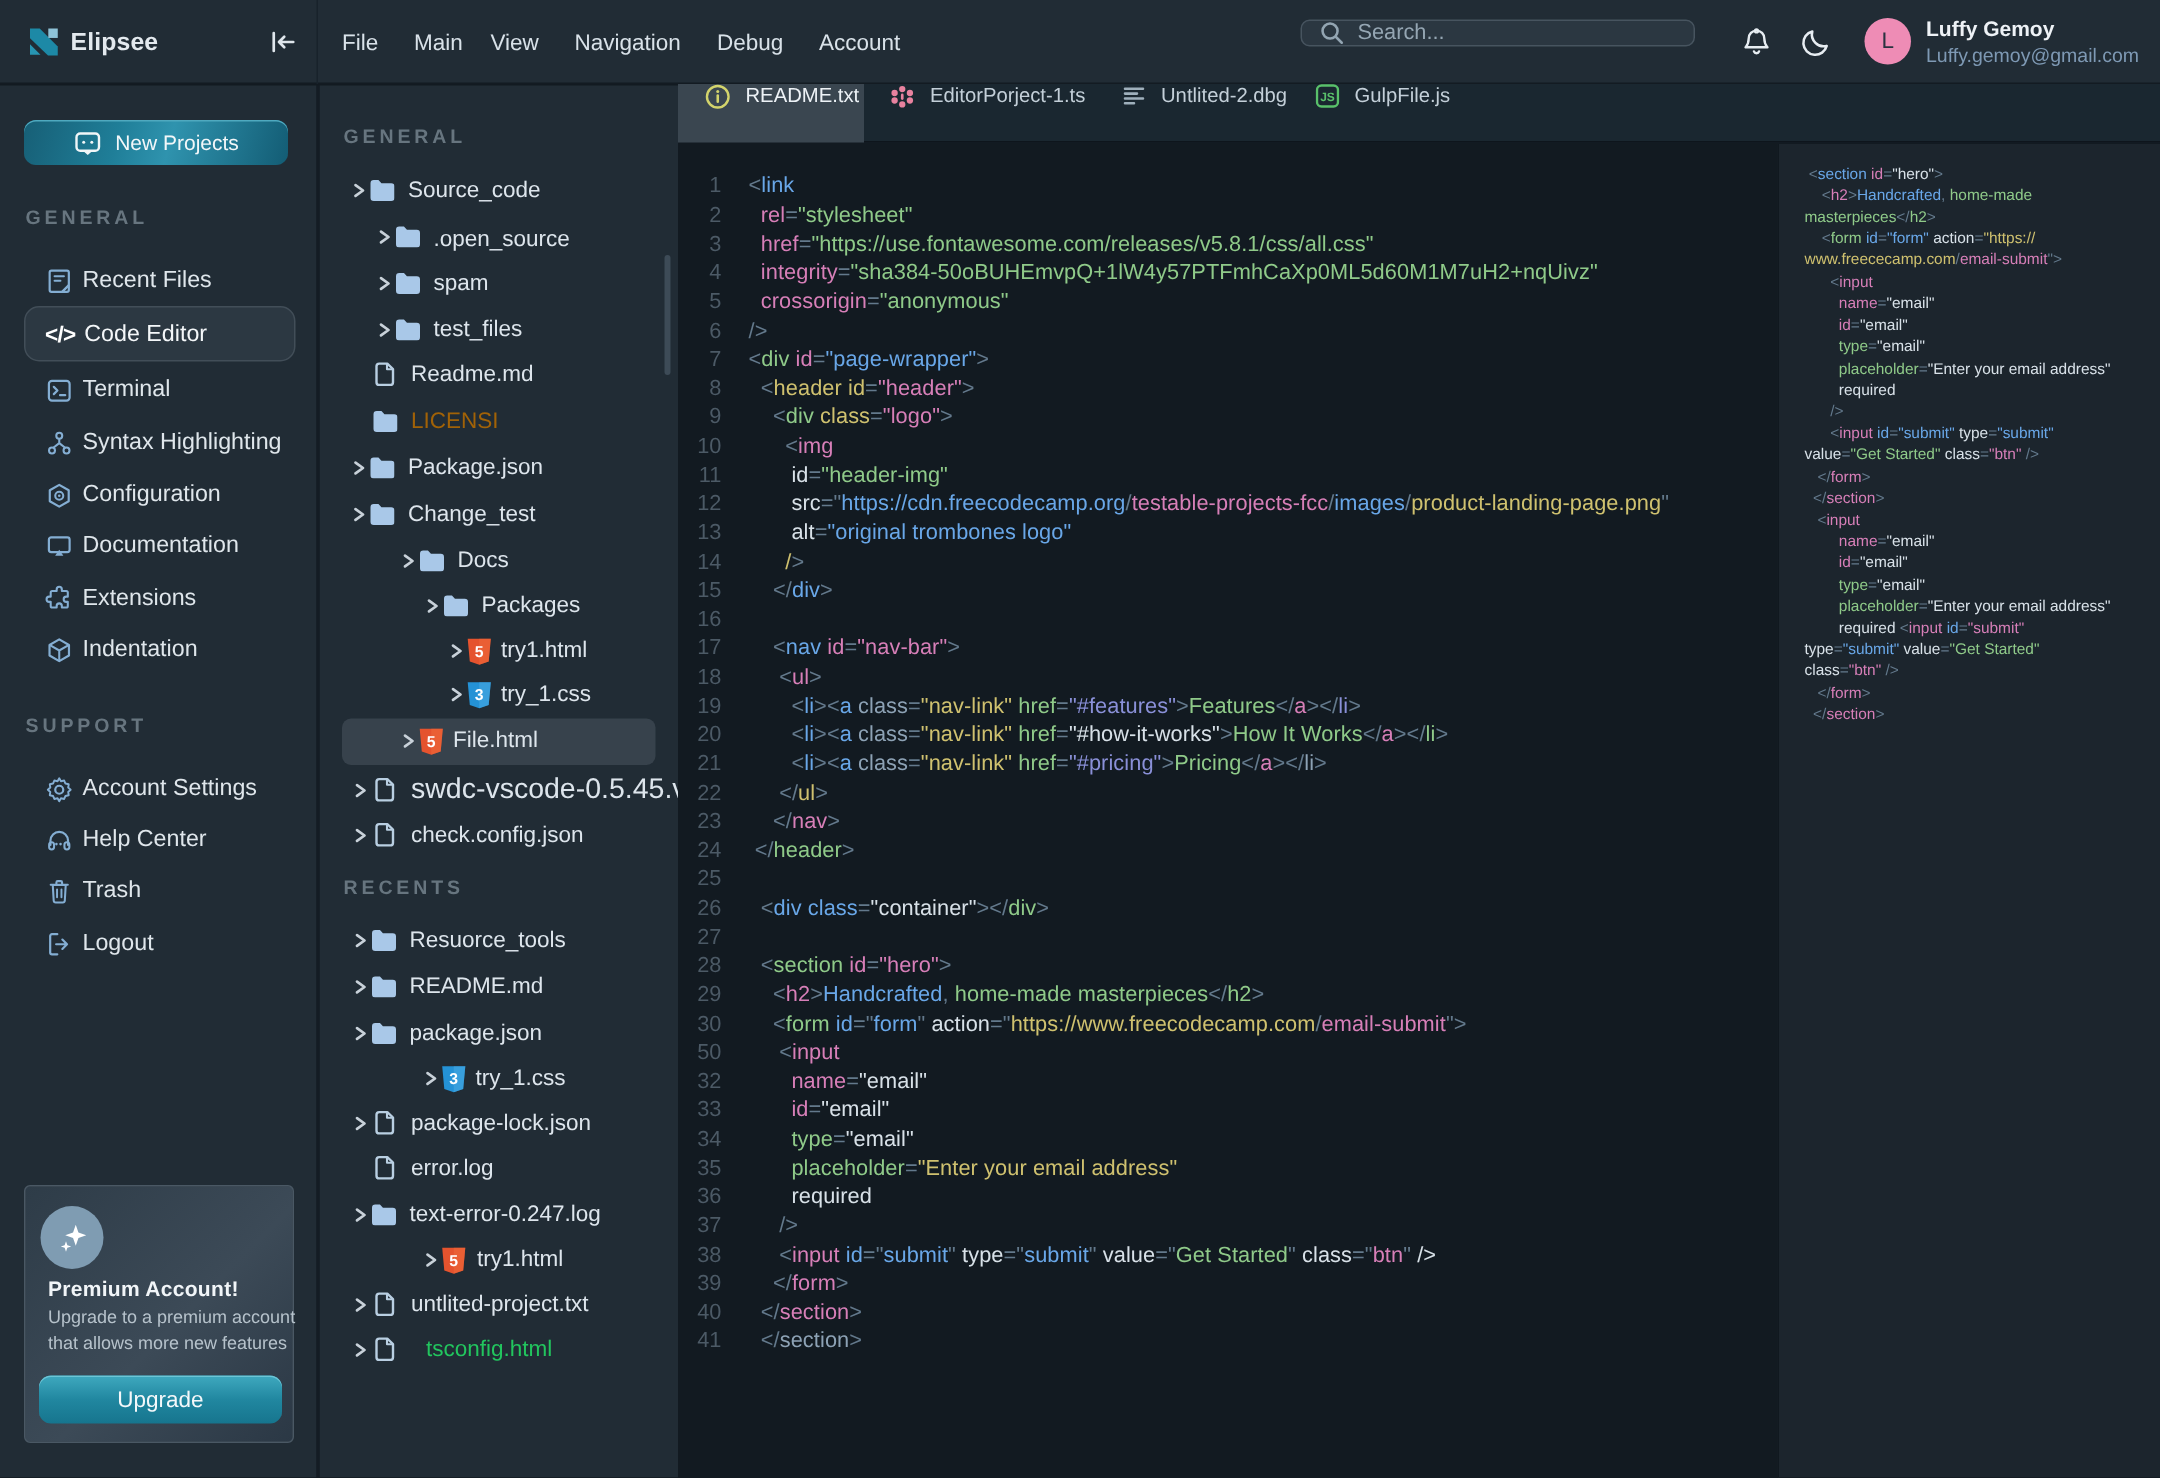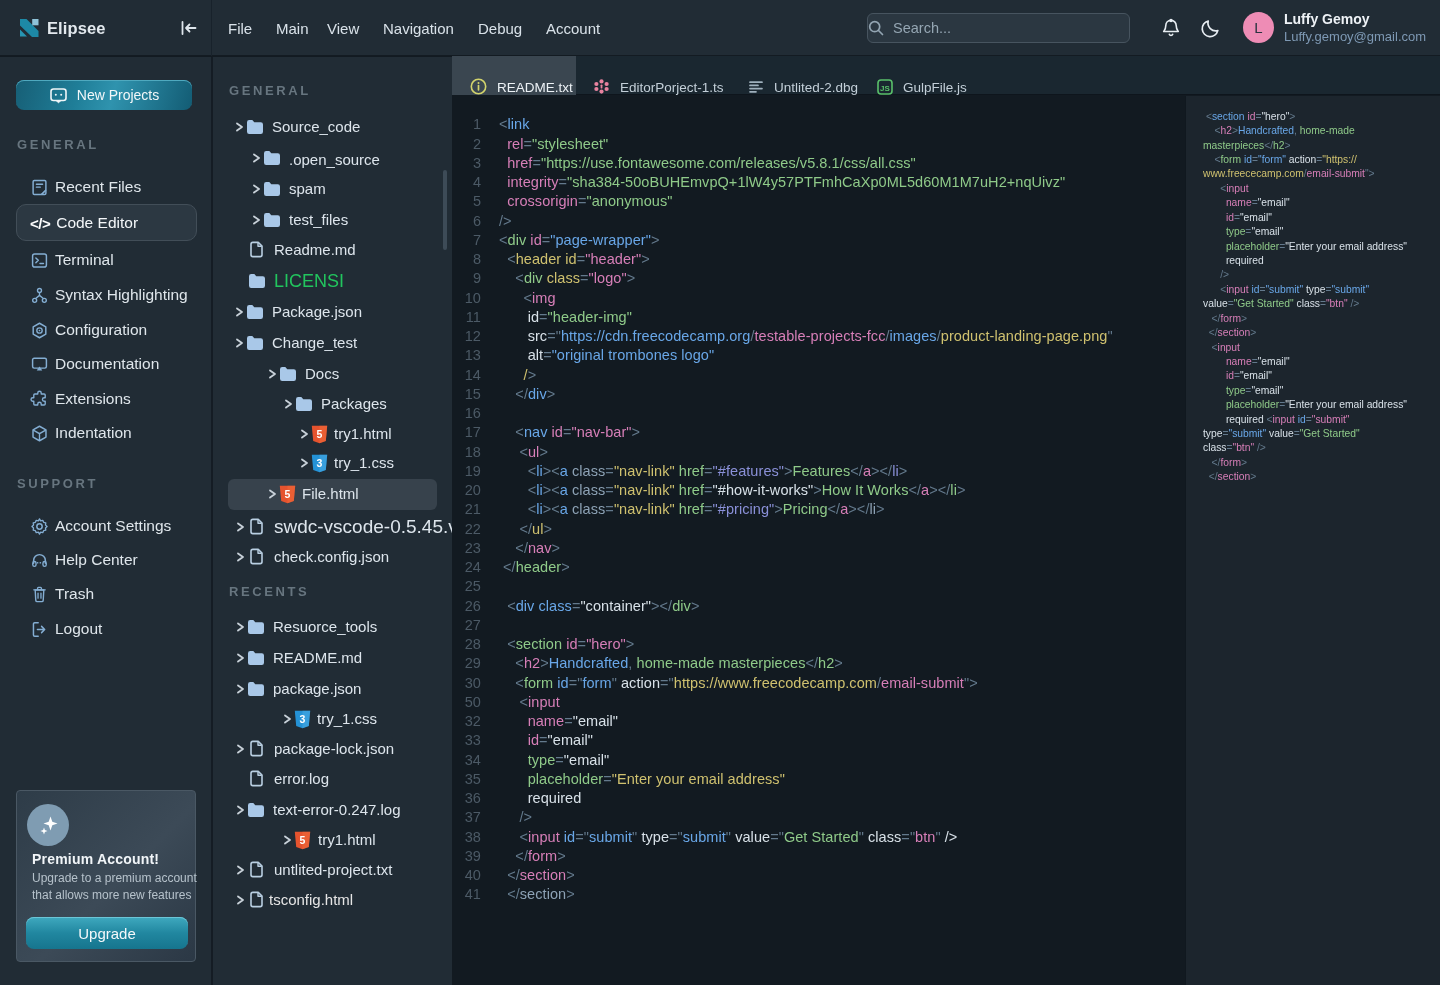--- a/index.html
+++ b/index.html
@@ -9,21 +9,21 @@
 #topbar{left:0;top:0;width:1440px;height:56px;background:#212c35;border-bottom:1px solid #131b22}
 #sidebar{left:0;top:57px;width:211px;height:928px;background:#212c35}
 #vdiv1{left:211px;top:57px;width:2px;height:928px;background:#141c24}
 #tree{left:213px;top:57px;width:239px;height:928px;background:#212c35}
 #tabbar{left:452px;top:56px;width:988px;height:39px;background:#1a2730;border-bottom:1px solid #0e151c}
 #editor{left:452px;top:96px;width:733px;height:889px;background:#121a21}
 #minimap{left:1185px;top:96px;width:255px;height:889px;background:#1c252d;border-left:1px solid #10181f}
 
 .menu{color:#d9e2e9;font-size:15px}
 #logotext{color:#e3e9ee;font-size:16.5px;font-weight:600;letter-spacing:.1px}
-#search{left:867px;top:13px;width:263px;height:30px;background:#2b3741;border:1px solid #47545f;border-radius:6px;display:flex;align-items:center;gap:9px}
+#search{left:867px;top:13px;width:263px;height:18px;background:#2b3741;border:1px solid #47545f;border-radius:6px;display:flex;align-items:center;padding-left:12px;gap:9px}
 #search span{color:#95a6b3;font-size:14.5px}
 #uname{color:#eef2f6;font-size:14px;font-weight:700;text-align:left}
 #uemail{color:#7e99b4;font-size:13px}
 
 .seclabel{color:#67757f;font-size:13px;font-weight:700;letter-spacing:2.6px}
 .sitem{display:flex;align-items:center;gap:6px;color:#dfe6eb;font-size:15.5px}
 .sitem svg{width:19px;height:19px}
 .sitem svg{flex:0 0 auto}
 #selbox{left:16px;top:147px;width:181px;height:37px;background:#2c3842;border:1px solid #424e58;border-radius:10px}
 #npbtn{left:16px;top:23px;width:176px;height:30px;border-radius:8px;box-shadow:inset 0 1px 0 #4fa9bf;
@@ -32,21 +32,21 @@
 #precard{left:16px;top:733px;width:180px;height:172px;border-radius:4px;background:linear-gradient(135deg,#2e3c48 0%,#3c4a57 55%,#2b3845 100%);border:1px solid #4a5864}
 #precircle{left:10px;top:13px;width:42px;height:42px;border-radius:50%;background:#7f9cb2;display:flex;align-items:center;justify-content:center}
 #pretitle{left:15px;top:60px;color:#f1f5f8;font-size:14px;font-weight:700;letter-spacing:.2px;white-space:nowrap}
 .pretxt{left:15px;color:#b6c2cb;font-size:12px;white-space:nowrap}
 #upbtn{left:9px;top:126px;width:162px;height:32px;border-radius:8px;
 background:linear-gradient(180deg,#3fa9bf 0%,#2187a0 50%,#16758e 100%);box-shadow:inset 0 1px 0 #6cc5d6;
 display:flex;align-items:center;justify-content:center;color:#f4f8fa;font-size:15px}
 #mainsel{left:228px;top:479px;width:209px;height:31px;background:#37424c;border-radius:6px}
 #treebar{left:443px;top:170px;width:4px;height:80px;border-radius:2px;background:#3d4b57}
 
-.tab{position:absolute;top:56px;height:39px;display:flex;align-items:flex-end;gap:10px;color:#c3cfd8;font-size:13.5px}
+.tab{position:absolute;top:56px;height:39px;display:flex;align-items:flex-start;gap:10px;color:#c3cfd8;font-size:13.5px}
 #tab1{left:452px;width:124px;background:#3a4650;color:#edf2f6;padding-left:18px}
 
 .cl{position:absolute;left:452px;white-space:pre;font-size:14.5px;letter-spacing:.06px;display:flex}
 .cl .ln{display:inline-block;width:29px;text-align:right;color:#4c5a66;flex:0 0 auto}
 .cl .ct{margin-left:18px}
 .g{color:#63798c}.b{color:#69a7e8}.gr{color:#8fca89}.p{color:#d77fb8}
 .y{color:#cfc16f}.w{color:#d8e1e8}.pu{color:#8a90d8}.gb{color:#8da2b5}
 
 .ml{position:absolute;left:1203px;white-space:pre;font-size:10.3px}
 </style></head><body>
@@ -238,21 +238,21 @@
       </svg></div>
     <div class="abs" style="left:289px;top:211px;color:#dde5ec;font-size:15px;line-height:18px">test_files</div>
     <div class="abs" style="left:249px;top:241px"><svg width="15" height="17" viewBox="0 0 15 17" fill="none" style="">
         <path d="M2 3.2A1.8 1.8 0 0 1 3.8 1.4h5.4L13 5v8.8a1.8 1.8 0 0 1-1.8 1.8H3.8A1.8 1.8 0 0 1 2 13.8Z" stroke="#b9cfe2" stroke-width="1.6" stroke-linejoin="round"></path>
         <path d="M9 1.6V5.2H12.8" stroke="#b9cfe2" stroke-width="1.4" stroke-linejoin="round"></path>
       </svg></div>
     <div class="abs" style="left:274px;top:241px;color:#dde5ec;font-size:15px;line-height:18px">Readme.md</div>
     <div class="abs" style="left:248px;top:273px"><svg width="17" height="15" viewBox="0 0 17 15" fill="none" style="">
         <path d="M1 3.2A2.2 2.2 0 0 1 3.2 1h3.1l2 2.2h6.5A2.2 2.2 0 0 1 17 5.4v7.4a2.2 2.2 0 0 1-2.2 2.2H3.2A2.2 2.2 0 0 1 1 12.8Z" fill="#a9c8e8"></path>
       </svg></div>
-    <div class="abs" style="left:274px;top:272px;color:#22c55e;font-size:18px;line-height:18px">LICENSI</div>
+    <div class="abs" style="left:274px;top:272px;color:#a16207;font-size:15px;line-height:18px">LICENSI</div>
     <div class="abs" style="left:232px;top:305px"><svg width="14" height="14" viewBox="0 0 14 14" fill="none" style="">
         <path d="M5 3.4 10 7 5 10.6" stroke="#c8d1d9" stroke-width="1.8" stroke-linecap="round" stroke-linejoin="round"></path>
       </svg></div>
     <div class="abs" style="left:246px;top:304px"><svg width="17" height="15" viewBox="0 0 17 15" fill="none" style="">
         <path d="M1 3.2A2.2 2.2 0 0 1 3.2 1h3.1l2 2.2h6.5A2.2 2.2 0 0 1 17 5.4v7.4a2.2 2.2 0 0 1-2.2 2.2H3.2A2.2 2.2 0 0 1 1 12.8Z" fill="#a9c8e8"></path>
       </svg></div>
     <div class="abs" style="left:272px;top:303px;color:#dde5ec;font-size:15px;line-height:18px">Package.json</div>
     <div class="abs" style="left:232px;top:336px"><svg width="14" height="14" viewBox="0 0 14 14" fill="none" style="">
         <path d="M5 3.4 10 7 5 10.6" stroke="#c8d1d9" stroke-width="1.8" stroke-linecap="round" stroke-linejoin="round"></path>
       </svg></div>
@@ -384,21 +384,21 @@
         <path d="M9 1.6V5.2H12.8" stroke="#b9cfe2" stroke-width="1.4" stroke-linejoin="round"></path>
       </svg></div>
     <div class="abs" style="left:274px;top:861px;color:#dde5ec;font-size:15px;line-height:18px">untlited-project.txt</div>
     <div class="abs" style="left:233px;top:893px"><svg width="14" height="14" viewBox="0 0 14 14" fill="none" style="">
         <path d="M5 3.4 10 7 5 10.6" stroke="#c8d1d9" stroke-width="1.8" stroke-linecap="round" stroke-linejoin="round"></path>
       </svg></div>
     <div class="abs" style="left:249px;top:891px"><svg width="15" height="17" viewBox="0 0 15 17" fill="none" style="">
         <path d="M2 3.2A1.8 1.8 0 0 1 3.8 1.4h5.4L13 5v8.8a1.8 1.8 0 0 1-1.8 1.8H3.8A1.8 1.8 0 0 1 2 13.8Z" stroke="#b9cfe2" stroke-width="1.6" stroke-linejoin="round"></path>
         <path d="M9 1.6V5.2H12.8" stroke="#b9cfe2" stroke-width="1.4" stroke-linejoin="round"></path>
       </svg></div>
-    <div class="abs" style="left:269px;top:891px;color:#e5e5e5;font-size:15px;line-height:18px">tsconfig.html</div>
+    <div class="abs" style="left:284px;top:891px;color:#22c55e;font-size:15px;line-height:18px">tsconfig.html</div>
     <div id="tabbar" class="abs"></div>
     <div class="tab" id="tab1">
       <svg width="17" height="17" viewBox="0 0 17 17" fill="none" style="">
         <circle cx="8.5" cy="8.5" r="7.2" stroke="#d3d46c" stroke-width="1.6"></circle>
         <path d="M8.5 7.6v4.2" stroke="#d3d46c" stroke-width="1.7" stroke-linecap="round"></path>
         <circle cx="8.5" cy="5" r="1" fill="#d3d46c"></circle>
       </svg>
       <span>README.txt</span>
     </div>
     <div class="tab" style="left:593px">

